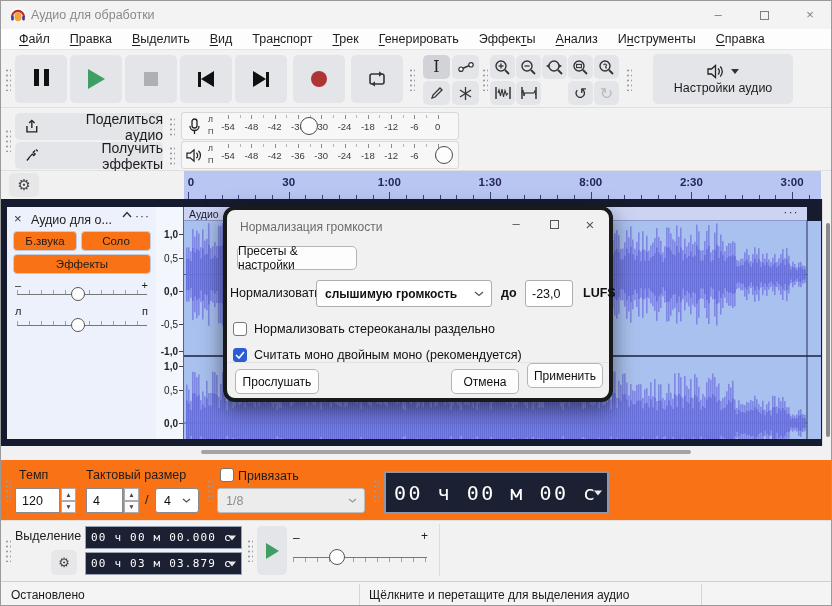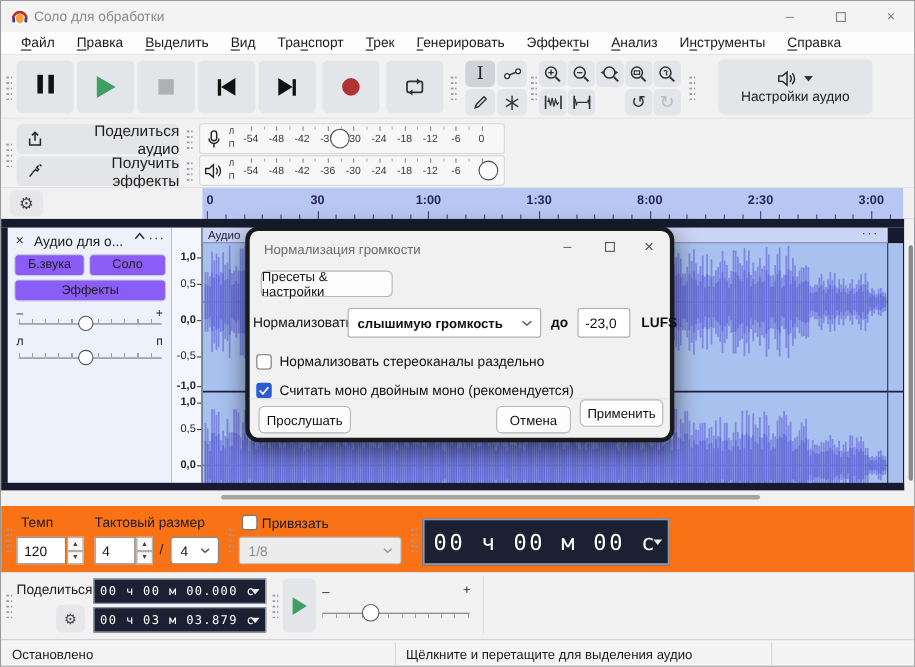--- a/index.html
+++ b/index.html
@@ -62,21 +62,21 @@
   .dark1 { position:absolute; left:0; top:198px; width:832px; height:8px; background:#161b2f; }
   .dark2 { position:absolute; left:0; top:438px; width:821px; height:7px; background:#161b2f; }
 
   
   .track-row { position:absolute; left:0; top:206px; width:832px; height:232px; background:#161b2f; }
   .tpanel { position:absolute; left:6px; top:0; width:149px; height:232px; background:#edf1fb; }
   .tpanel .close { position:absolute; left:7px; top:4px; font-size:13px; color:#333; }
   .tpanel .tname { position:absolute; left:24px; top:6px; font-size:12.5px; color:#1c1c1c; }
   .tpanel .collapse { position:absolute; right:24px; top:4px; }
   .tpanel .tmenu { position:absolute; right:6px; top:2px; font-size:12px; color:#333; letter-spacing:1px; }
-  .trbtn { position:absolute; background:#8b5cf6; border:1px solid #c6cbdb; border-radius:4px; font-size:11.5px; color:#1c1c1c; display:flex; align-items:center; justify-content:center; }
+  .trbtn { position:absolute; background:#f97316; border:1px solid #c6cbdb; border-radius:4px; font-size:11.5px; color:#1c1c1c; display:flex; align-items:center; justify-content:center; }
   .sliderline { position:absolute; height:1px; background:#777; }
   .sliderticks { position:absolute; height:4px; background-image:repeating-linear-gradient(to right,#9aa0b0 0 1px,transparent 1px 12px); }
   .shandle { position:absolute; width:14px; height:14px; border-radius:50%; background:#fff; border:1.4px solid #555; }
   .send { position:absolute; font-size:11px; color:#222; }
   .vruler { position:absolute; left:155px; top:0; width:28px; height:232px; background:#f3f6fd; border-right:1px solid #5b5f83; }
   .vrl { position:absolute; right:5px; font-size:10px; color:#222; transform:translateY(-50%); }
   .vrl.b { font-weight:bold; }
   .vrtick { position:absolute; right:0; width:4px; height:1px; background:#444; }
   .clip-header { position:absolute; left:183px; top:0; width:623px; height:14px; background:#ccd4f4; border-bottom:1px solid #8d96c8; }
   .clip-header .cname { position:absolute; left:5px; top:1px; font-size:10.5px; color:#1c1c30; }
@@ -122,21 +122,21 @@
 <div class="app">
 
   <div class="titlebar">
     <svg class="abs" style="left:9px;top:6px" width="16" height="16" viewBox="0 0 16 16">
       <circle cx="8" cy="8" r="7.6" fill="#fff"></circle>
       <path d="M2 10 A6 6 0 0 1 14 10" fill="none" stroke="#c03028" stroke-width="2.4"></path>
       <ellipse cx="8" cy="10" rx="3.6" ry="4.4" fill="#f2a33c"></ellipse>
       <rect x="1.2" y="9" width="2.6" height="4.5" rx="1.2" fill="#30409c"></rect>
       <rect x="12.2" y="9" width="2.6" height="4.5" rx="1.2" fill="#30409c"></rect>
     </svg>
-    <span class="title">Соло для обработки</span>
+    <span class="title">Аудио для обработки</span>
     <span class="winbtn" style="right:92px">–</span>
     <span class="winbtn" style="right:46px"><span class="maxsquare"></span></span>
     <span class="winbtn" style="right:0">×</span>
   </div>
 
   <div class="menubar" id="menubar">
       <span class="menu-item"><u>Ф</u>айл</span>
       <span class="menu-item"><u>П</u>равка</span>
       <span class="menu-item"><u>В</u>ыделить</span>
       <span class="menu-item"><u>В</u>ид</span>
@@ -1788,21 +1788,21 @@
     </div>
     <div class="grip" style="left:372px;top:18px;height:24px"></div>
     <div class="timedisp big-time">
       <span>00 ч 00 м 00 с</span>
       <span class="caret-down"></span>
     </div>
   </div>
 
   <div class="row4">
     <div class="grip" style="left:4px;top:17px;height:24px"></div>
-    <span class="flabel" style="left:14px;top:8px">Поделиться</span>
+    <span class="flabel" style="left:14px;top:8px">Выделение</span>
     <div class="tbtn" style="left:50px;top:29px;width:26px;height:25px;background:#e7e7ea">
         <span class="gear-glyph" style="font-size:13px">⚙</span>
       </div>
     <div class="timedisp sel-time" style="top:5px">
       <span>00 ч 00 м 00.000 с</span>
         <span class="caret-down"></span>
     </div>
     <div class="timedisp sel-time" style="top:31px">
       <span>00 ч 03 м 03.879 с</span>
         <span class="caret-down"></span>

